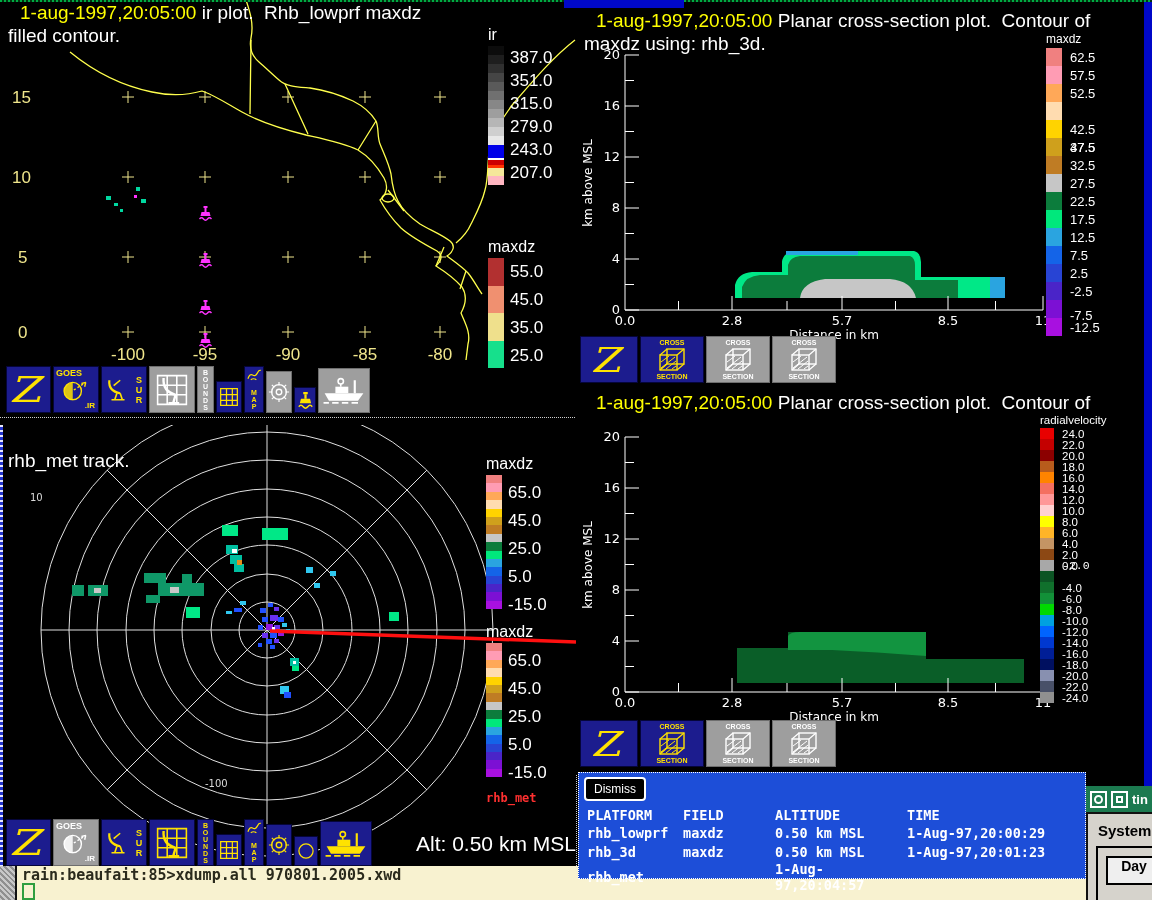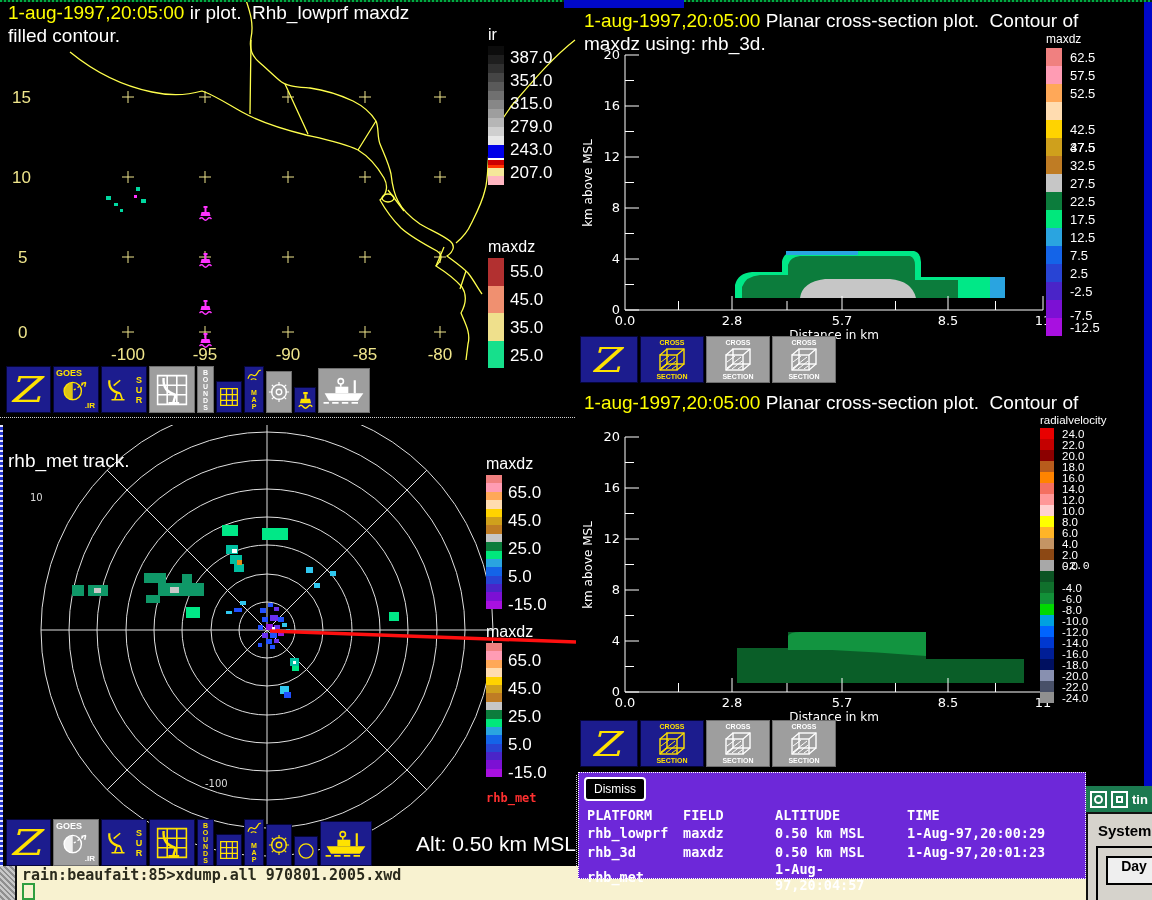--- a/index.html
+++ b/index.html
@@ -4,21 +4,21 @@
 <style>
   html,body{margin:0;padding:0;background:#222;}
   #screen{position:relative;width:1152px;height:900px;overflow:hidden;background:#000;
           font-family:"Liberation Sans",sans-serif;}
   
   .panel{position:absolute;background:#000;overflow:hidden;}
   #p1{left:0;top:8;width:576px;height:417px;border-right:1px dotted #cfcfcf;border-bottom:1px dotted #cfcfcf;}
   #p2{left:0;top:425px;width:576px;height:443px;border-right:1px dotted #cfcfcf;}
   #p3{left:576px;top:8px;width:576px;height:382px;border-bottom:1px dotted #cfcfcf;}
   #p4{left:576px;top:390px;width:576px;height:385px;}
-  .ptitle{position:absolute;left:8px;top:2px;font-size:19px;white-space:pre;color:#fff;}
+  .ptitle{position:absolute;left:20px;top:2px;font-size:19px;white-space:pre;color:#fff;}
   .ptitle2{position:absolute;left:8px;top:25px;font-size:19px;white-space:pre;color:#fff;}
   .t-time{color:#ffff00;}
   
   .cbar{position:absolute;}
   .cb-title{color:#fff;margin-bottom:2px;}
   .cb-body{position:relative;}
   .cb-swatches{display:flex;flex-direction:column;}
   .cb-seg{width:100%;}
   .w16 .cb-swatches, .cb-swatches.w16{width:16px;}
   .w14 .cb-swatches, .cb-swatches.w14{width:14px;}
@@ -32,21 +32,21 @@
   .btn.gray{background:#9e9e9e;color:#fff;border-color:#6e6e6e;}
   .btn svg{display:block;}
   .zface{font-family:"DejaVu Serif",serif;font-style:italic;font-size:36px;line-height:36px;transform:scaleX(1.25);}
   .zface.small{font-size:34px;}
   .goes-t{font-size:9px;font-weight:bold;align-self:flex-start;padding-left:2px;line-height:9px;}
   .goes-ir{font-size:8px;font-weight:bold;align-self:flex-end;padding-right:3px;line-height:8px;}
   .vtext{writing-mode:vertical-rl;text-orientation:upright;font-weight:bold;line-height:1;}
   .v9{font-size:9px;} .v7{font-size:7px;letter-spacing:0;}
   .xs-label{font-size:7px;font-weight:bold;line-height:8px;}
   
-  #status-win{position:absolute;left:578px;top:772px;width:506px;height:105px;background:#6d28d9;
+  #status-win{position:absolute;left:578px;top:772px;width:506px;height:105px;background:#1d4ed8;
               border:1px dotted #fff;z-index:6;color:#fff;text-decoration:underline;}
   #dismiss{position:absolute;left:5px;top:4px;background:#000;color:#fff;border:2px solid #fff;
            border-radius:4px;font-family:"Liberation Sans",sans-serif;font-size:12px;padding:3px 8px;}
   #status-table{position:absolute;left:8px;top:34px;border-collapse:collapse;
                 font-family:"DejaVu Sans Mono",monospace;font-size:13.5px;font-weight:bold;color:#fff;}
   #status-table th{text-align:left;font-weight:bold;padding:0;}
   #status-table td{padding:0;height:19px;}
   #status-table th:nth-child(1),#status-table td:nth-child(1){width:96px;}
   #status-table th:nth-child(2),#status-table td:nth-child(2){width:92px;}
   #status-table th:nth-child(3),#status-table td:nth-child(3){width:132px;}

